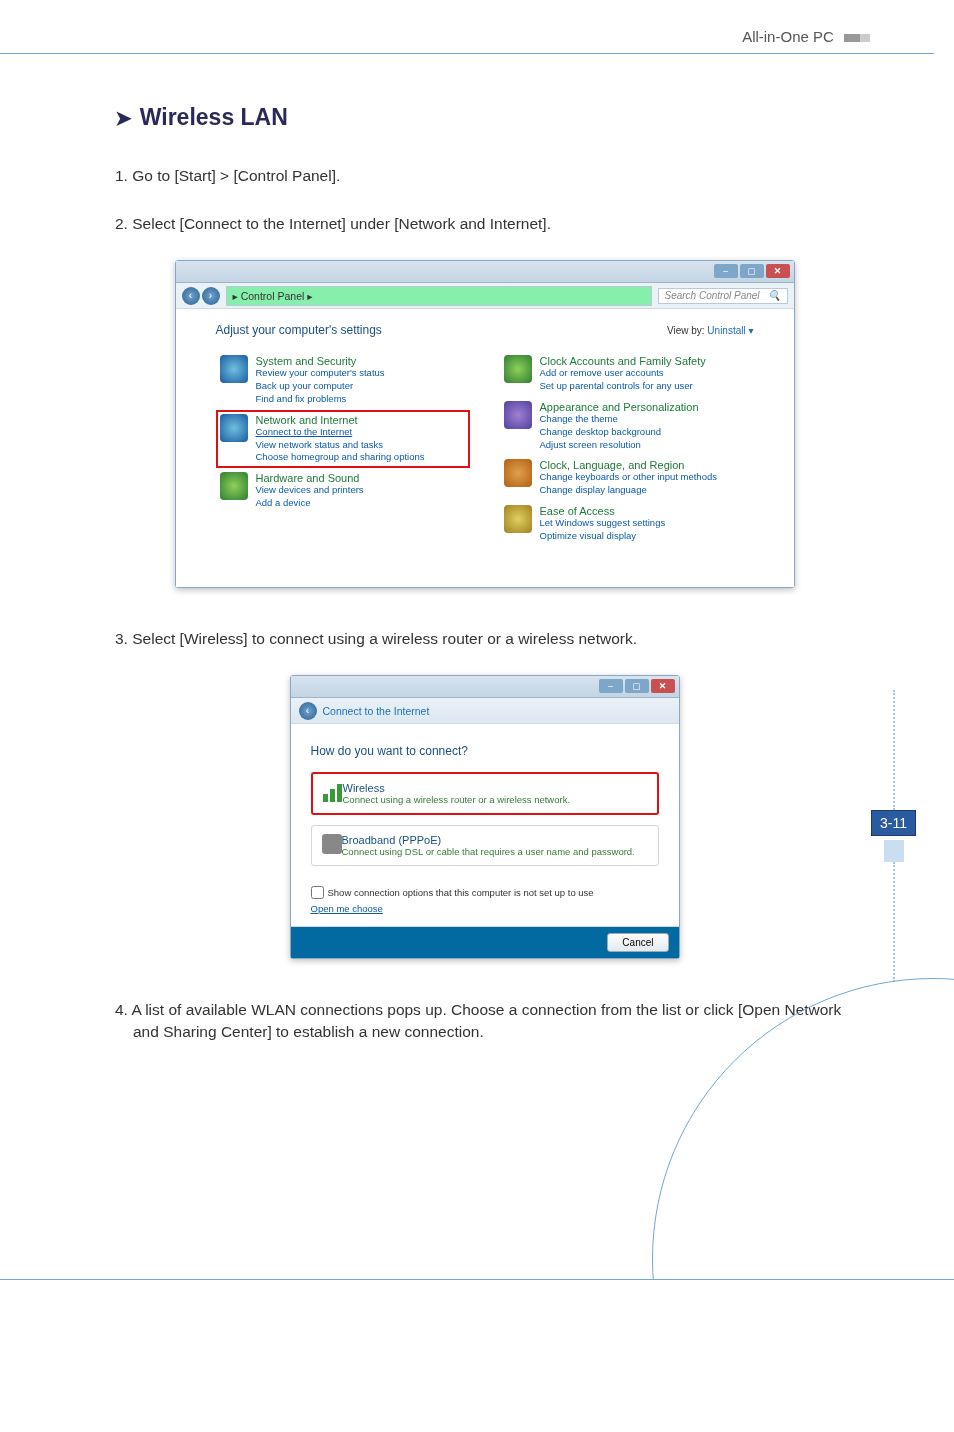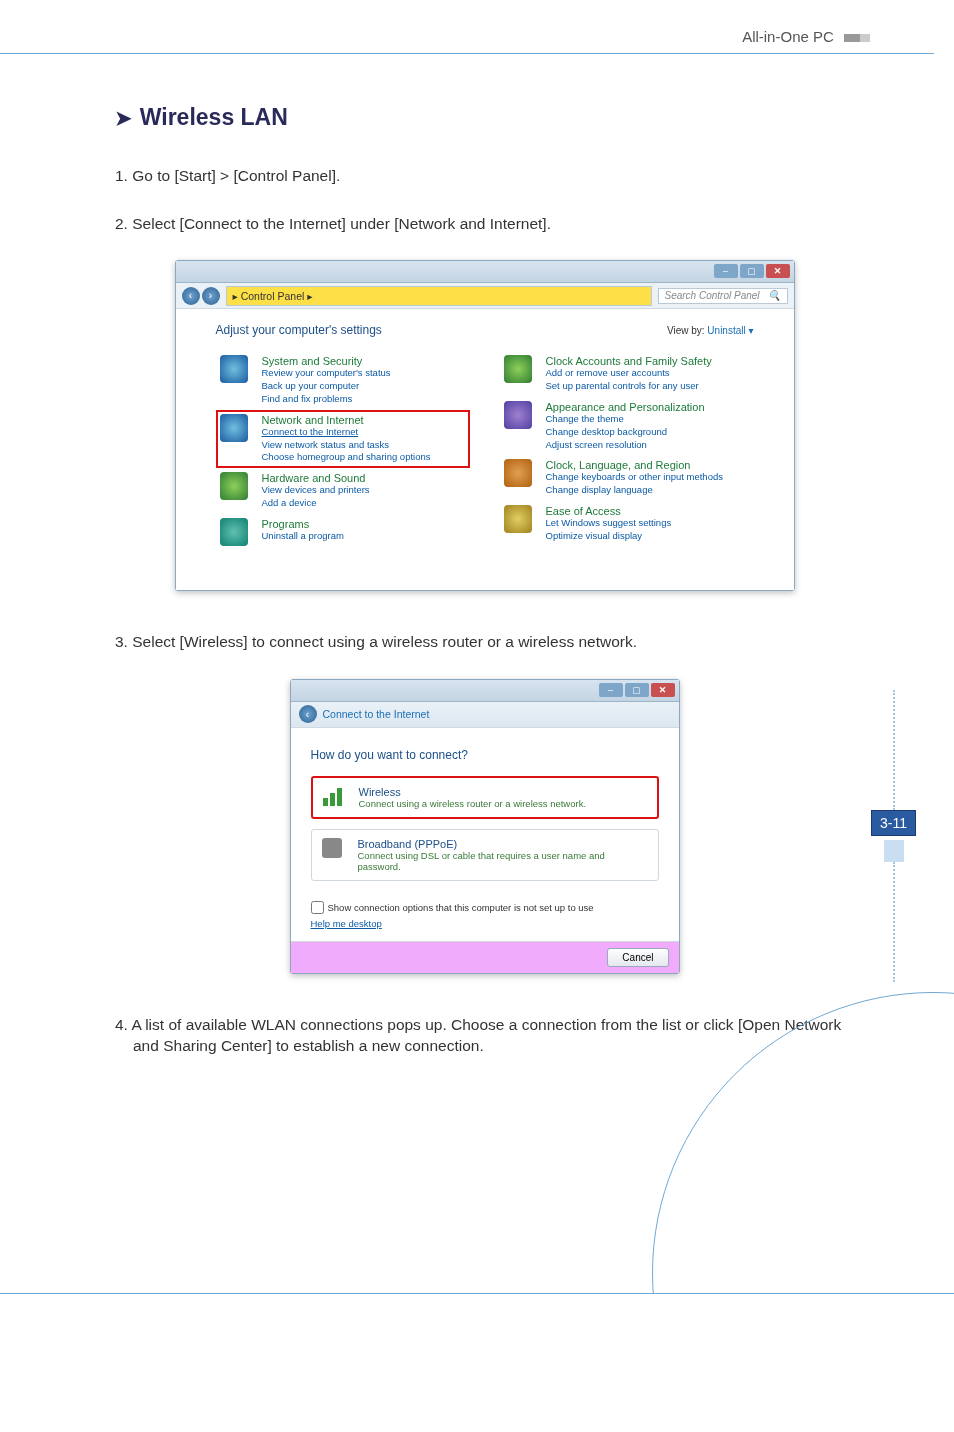--- a/index.html
+++ b/index.html
@@ -76,40 +76,40 @@
     padding: 0 6px;
     gap: 6px;
   }
   .nav-arrows { display: flex; gap: 2px; }
   .nav-circle {
     width: 18px; height: 18px; border-radius: 50%;
     background: radial-gradient(#6ea3d0, #2b5f8f); color:#fff;
     font-size: 10px; display:flex; align-items:center; justify-content:center;
   }
   .breadcrumb {
-    flex: 1; background:#fde047; border:1px solid #b9c9d7; height:20px;
+    flex: 1; background:#86efac; border:1px solid #b9c9d7; height:20px;
     font-size:10.5px; color:#333; display:flex; align-items:center; padding:0 6px;
   }
   .search-box {
     width: 130px; background:#fff; border:1px solid #b9c9d7; height:16px;
     font-size:10px; color:#888; display:flex; align-items:center; justify-content:space-between;
     padding:0 6px; font-style: italic;
   }
   .cp-body { background:#fff; padding: 14px 40px 40px 40px; }
   .cp-top {
     display:flex; justify-content:space-between; align-items:center;
     margin-bottom: 14px;
   }
   .cp-heading { color:#1b4f87; font-size:12px; }
   .viewby { font-size:10px; color:#333; }
   .viewby a { color:#1b6fb5; text-decoration:none; }
   .cp-grid {
     display:grid; grid-template-columns: 1fr 1fr; gap: 8px 30px;
   }
-  .cp-item { display:flex; gap:14px; align-items:flex-start; padding:4px; }
+  .cp-item { display:flex; gap:8px; align-items:flex-start; padding:4px; }
   .cp-icon {
     width:28px; height:28px; border-radius:4px;
     background: radial-gradient(#7fbf5a,#2e7d32); flex-shrink:0;
   }
   .ico-blue   { background: radial-gradient(#6fc0e0,#1b5aa0); }
   .ico-green  { background: radial-gradient(#8fd05a,#2e7d32); }
   .ico-orange { background: radial-gradient(#e0a050,#b06010); }
   .ico-teal   { background: radial-gradient(#60c0b0,#108070); }
   .ico-purple { background: radial-gradient(#a080d0,#5040a0); }
   .ico-yellow { background: radial-gradient(#e0d060,#a08020); }
@@ -120,29 +120,29 @@
   
   .wiz-body { background:#fff; padding: 12px 20px 12px 20px; }
   .wiz-breadcrumb {
     height:26px; display:flex; align-items:center; gap:6px;
     padding:0 8px; border-bottom:1px solid #cfd9e2;
     background: linear-gradient(#eaf1f7,#dce7f1);
   }
   .wiz-q { color:#1b4f87; font-size:12px; margin: 8px 0 14px 0; }
   .wiz-opt {
     border:1px solid #d0d7df; border-radius:3px; padding:8px 10px;
-    display:flex; gap:16px; align-items:flex-start; margin-bottom:10px;
+    display:flex; gap:0; align-items:flex-start; margin-bottom:10px;
   }
   .wiz-opt.hl { border:2px solid #d11; }
   .wiz-opt .t1 { color:#1b4f87; font-size:11px; display:block; }
   .wiz-opt .t2 { color:#3a7a38; font-size:9.5px; display:block; }
   .wiz-icon { width:20px; height:20px; flex-shrink:0; }
   .wiz-icon.bars { background: linear-gradient(to top,#3a9a3a 40%,transparent 40%),linear-gradient(to top,#3a9a3a 65%,transparent 65%),linear-gradient(to top,#3a9a3a 90%,transparent 90%); background-size:5px 100%; background-repeat:no-repeat; background-position: 0 0, 7px 0, 14px 0; }
   .wiz-icon.modem { background:#888; border-radius:3px; }
-  .wiz-footer { display:flex; justify-content:flex-end; padding:6px 10px; background:#f0abfc; border-top:1px solid #d0d7df; }
+  .wiz-footer { display:flex; justify-content:flex-end; padding:6px 10px; background:#0369a1; border-top:1px solid #d0d7df; }
   .wiz-cancel { font-size:10px; padding:3px 14px; background:linear-gradient(#fdfdfd,#e4e9ef); border:1px solid #9aaab9; border-radius:3px; }
   .wiz-check { font-size:9.5px; color:#333; display:flex; align-items:center; gap:4px; margin-top:20px; }
   .wiz-help { font-size:9.5px; color:#0b5aa5; margin-top:4px; text-decoration:underline; }
 
   
   .side-tab {
     position:absolute; right:38px; top:690px;
     display:flex; flex-direction:column; align-items:center;
   }
   .dotted { width:2px; height:120px; border-right:2px dotted #a8c4de; }
@@ -229,27 +229,20 @@
             </div>
           </div>
           <div class="cp-item">
             <div class="cp-icon ico-green"></div>
             <div class="cp-text">
               <span class="cat">Hardware and Sound</span>
               <span class="lnk">View devices and printers</span>
               <span class="lnk">Add a device</span>
             </div>
           </div>
-          <div class="cp-item">
-            <div class="cp-icon ico-teal"></div>
-            <div class="cp-text">
-              <span class="cat">Programs</span>
-              <span class="lnk">Uninstall a program</span>
-            </div>
-          </div>
         </div>
 
         <div>
           <div class="cp-item">
             <div class="cp-icon ico-green"></div>
             <div class="cp-text">
               <span class="cat">Clock Accounts and Family Safety</span>
               <span class="lnk">Add or remove user accounts</span>
               <span class="lnk">Set up parental controls for any user</span>
             </div>
@@ -314,21 +307,21 @@
         <div>
           <span class="t1">Broadband (PPPoE)</span>
           <span class="t2">Connect using DSL or cable that requires a user name and password.</span>
         </div>
       </div>
 
       <div class="wiz-check">
         <input type="checkbox" style="">
         <span>Show connection options that this computer is not set up to use</span>
       </div>
-      <div class="wiz-help">Help me desktop</div>
+      <div class="wiz-help">Open me choose</div>
     </div>
     <div class="wiz-footer">
       <button class="wiz-cancel">Cancel</button>
     </div>
   </div>
 
   <p class="step">4. A list of available WLAN connections pops up. Choose a connection from the list or click [Open Network and Sharing Center] to establish a new connection.</p>
 
 </div>
 

